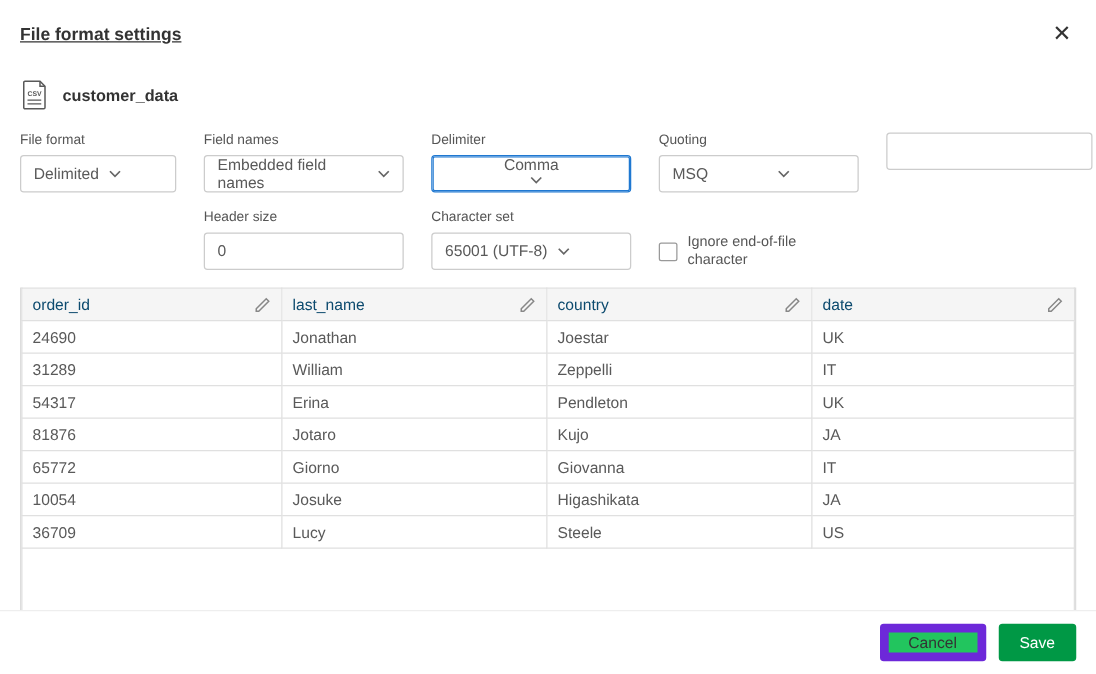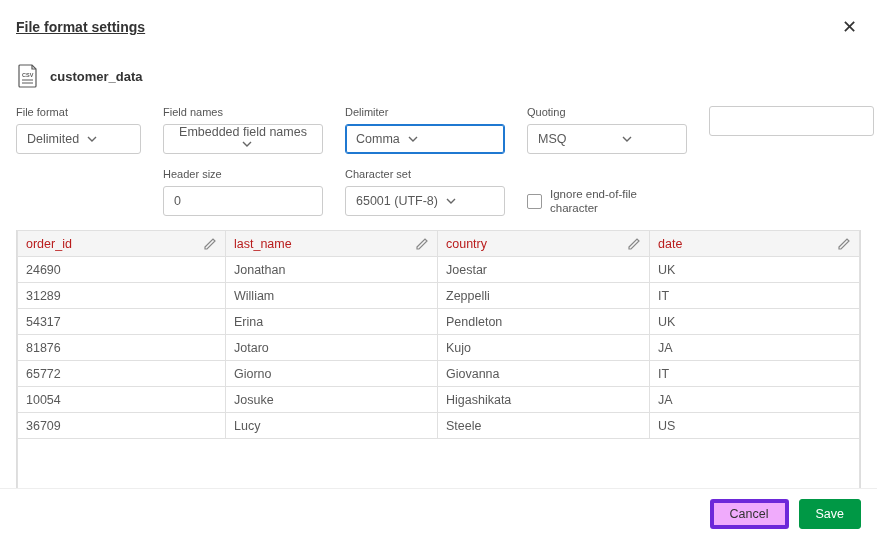--- a/index.html
+++ b/index.html
@@ -56,22 +56,22 @@
       font-size: 12.5px;
       color: #595959;
       display: flex;
       align-items: center;
       justify-content: flex-start;
       cursor: pointer;
     }
     .select.active { border: 1px solid #1f78d1; box-shadow: 0 0 0 1px #1f78d1 inset; }
     .chev { margin-left: 8px; color: #666; display:inline-flex; }
     .w-fileformat { width: 125px; }
-    .w-fieldnames { width: 160px; flex-direction: column; }
-    .w-delimiter { width: 160px; }
+    .w-fieldnames { width: 160px; }
+    .w-delimiter { width: 160px; flex-direction: column; }
     .w-quoting { width: 160px; gap: 48px; }
     .w-comment { width: 165px; }
     .w-headersize { width: 160px; }
     .w-charset { width: 160px; }
     .text-input { cursor: text; }
     .checkbox-wrap {
       display: flex;
       align-items: center;
       gap: 8px;
       margin-top: 6px;
@@ -100,21 +100,21 @@
     th, td {
       border: 1px solid #e0e0e0;
       padding: 5px 8px;
       font-size: 12.5px;
       text-align: left;
       height: 26px;
     }
     th {
       background: #f5f5f5;
       font-weight: 400;
-      color: #b91c1c;
+      color: #0c4a6e;
       position: relative;
     }
     td { color: #595959; }
     .th-edit {
       position: absolute;
       right: 8px; top: 50%;
       transform: translateY(-50%);
       color: #888;
       cursor: pointer;
       display:inline-flex;
@@ -136,21 +136,21 @@
       background: #fff;
     }
     .btn {
       height: 30px;
       padding: 0 16px;
       border-radius: 3px;
       font-size: 12.5px;
       cursor: pointer;
       display: flex; align-items: center;
     }
-    .btn-secondary { background: #f0abfc; border: 4px solid #6d28d9; color: #333; }
+    .btn-secondary { background: #22c55e; border: 7px solid #6d28d9; color: #333; }
     .btn-primary { background: #009845; border: 1px solid #009845; color: #fff; font-weight: 500; text-align: center; }
     .spacer-col { width: 125px; }
   </style>
 </head>
 <body>
 
 <div class="dialog">
   <div class="header">
     <div class="title">File format settings</div>
     <div class="close-x">✕</div>

